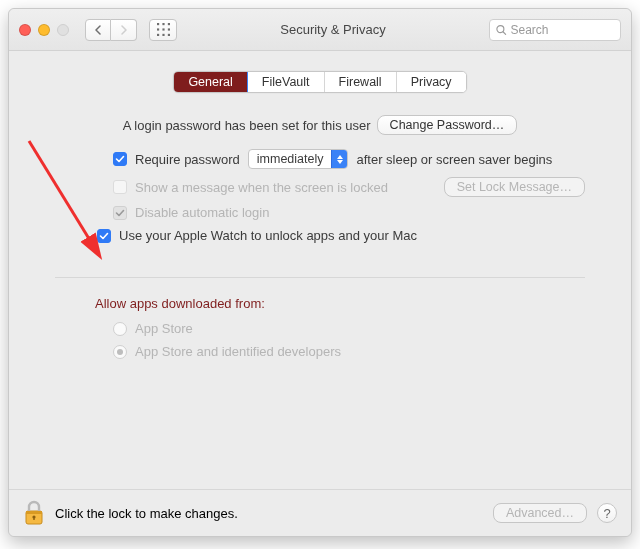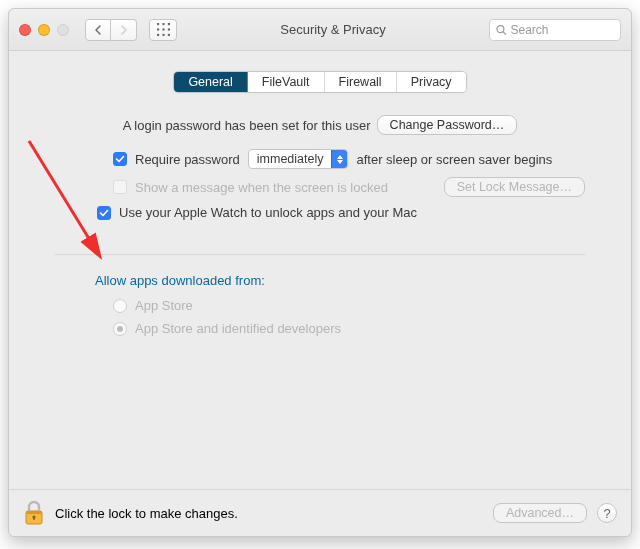--- a/index.html
+++ b/index.html
@@ -97,21 +97,21 @@
     padding: 2px 14px;
     height: 20px;
     font-size: 12.5px;
     border: none;
     background: #fff;
     color:#333;
     border-right:1px solid #d6d6d6;
   }
   .tabrow button:last-child { border-right:none; }
   .tabrow button.active {
-    background: #0c4a6e;
+    background: #7f1d1d;
     color:#fff;
     border-right-color:#3a82f7;
   }
   .section { margin: 0 20px; }
   .row { display:flex; align-items:center; gap:8px; margin-bottom: 8px; }
   .loginrow { justify-content:center; margin-bottom: 14px; gap: 6px; }
   .push-btn {
     background: linear-gradient(#fff,#f4f4f4);
     border: 1px solid #c6c6c6;
     border-radius: 8px;
@@ -160,21 +160,21 @@
   }
   .select .arrows .up { border-bottom:4px solid #fff; }
   .select .arrows .down { border-top:4px solid #fff; }
   .disabled-text { color:#b5b5b5; }
   .hr {
     border:none;
     border-top:1px solid #d7d7d7;
     margin: 34px 0 18px 0;
   }
   .allow-block { margin-left: 40px; }
-  .allow-title { margin-bottom:10px; color:#0369a1; font-size:13px; }
+  .allow-title { margin-bottom:10px; color:#7f1d1d; font-size:13px; }
   .radio {
     width:14px; height:14px; border-radius:50%;
     border:1px solid #cfcfcf; background:#fafafa;
     display:flex; align-items:center; justify-content:center;
     flex-shrink:0;
   }
   .radio.inner::after {
     content:""; width:6px; height:6px; border-radius:50%; background:#bdbdbd;
   }
   .footer {
@@ -295,20 +295,28 @@
         <span>after sleep or screen saver begins</span>
       </div>
 
       <div class="row indent1">
         <div class="cb disabled"></div>
         <span class="disabled-text">Show a message when the screen is locked</span>
         <div class="spacer"></div>
         <button class="push-btn disabled">Set Lock Message…</button>
       </div>
 
+      <div class="row indent1">
+        <div class="cb disabled checked">
+          <svg viewBox="0 0 10 10">
+              <path d="M1.5 5 L4 7.5 L8.5 2.5" stroke="#9a9a9a" stroke-width="1.6" fill="none" stroke-linecap="round" stroke-linejoin="round"></path>
+            </svg>
+        </div>
+        <span class="disabled-text">Disable automatic login</span>
+      </div>
 
       <div class="row" style="margin-left:42px;">
         <div class="cb checked">
           <svg viewBox="0 0 10 10">
               <path d="M1.5 5 L4 7.5 L8.5 2.5" stroke="#fff" stroke-width="1.6" fill="none" stroke-linecap="round" stroke-linejoin="round"></path>
             </svg>
         </div>
         <span>Use your Apple Watch to unlock apps and your Mac</span>
       </div>
 

